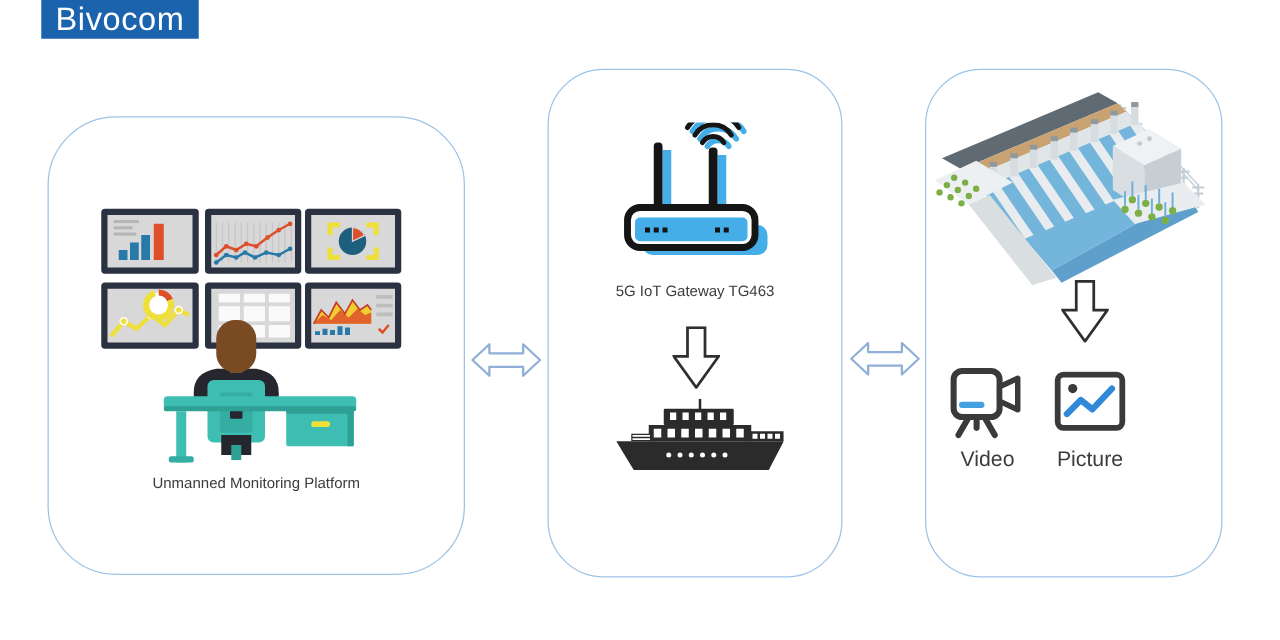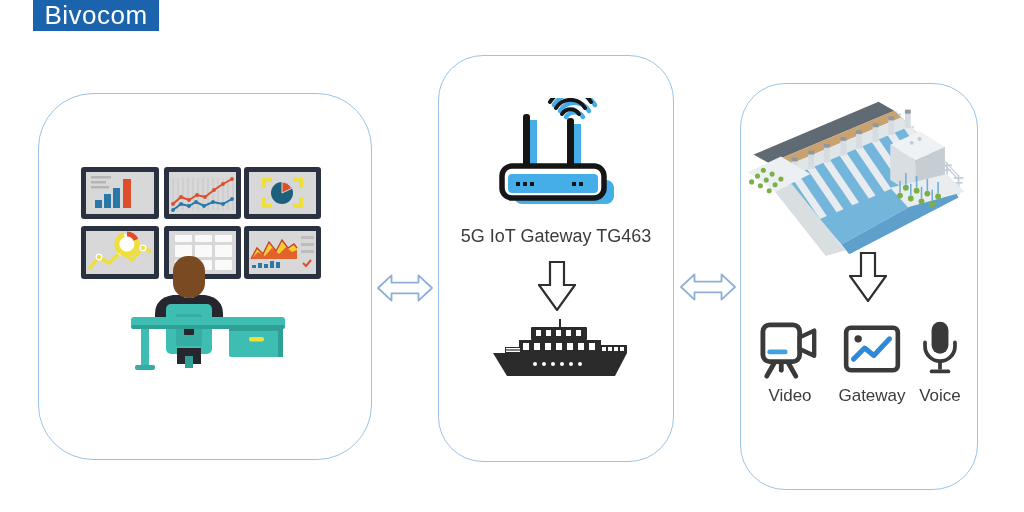--- a/index.html
+++ b/index.html
@@ -10,24 +10,24 @@
   
   .logo{
     position:absolute;left:33px;top:0;width:126px;height:31px;
     background:#1c63ae;color:#ffffff;font-size:26px;line-height:30px;
     text-align:center;letter-spacing:0.5px;font-weight:400;
   }
   
   .panel{position:absolute;background:#fff;border:1.6px solid #9cc3e6;box-sizing:border-box;}
   .panel-left{left:38px;top:93px;width:334px;height:367px;border-radius:55px;}
   .panel-mid{left:438px;top:55px;width:236px;height:407px;border-radius:45px;}
-  .panel-right{left:740px;top:55px;width:238px;height:407px;border-radius:45px;margin-top:28px;}
+  .panel-right{left:740px;top:55px;width:238px;height:407px;border-radius:45px;}
   .abs{position:absolute;}
   .panel-label{
-    position:absolute;left:0;right:0;text-align:center;font-size:18px;color:#3c3c3c;
+    position:absolute;left:0;right:0;text-align:center;font-size:12px;color:#3c3c3c;
   }
   .left-label{top:285px;}
   .gw-label{top:170px;}
   .ship-label{top:327px;}
   .media-item{position:absolute;top:233px;text-align:center;}
   .media-icon-wrap{height:64px;display:flex;align-items:center;justify-content:center;}
   .media-label{display:block;margin-top:5px;font-size:17px;color:#3c3c3c;}
   .connector{position:absolute;width:58px;height:36px;}
   .conn-1{left:376px;top:270px;}
   .conn-2{left:679px;top:269px;}
@@ -174,20 +174,21 @@
         <rect x="190" y="161" width="54" height="32" rx="2" fill="#3ebeb2"></rect>
         <rect x="190" y="161" width="54" height="6" fill="#2fa094"></rect>
         <rect x="239" y="161" width="5" height="32" fill="#2fa094"></rect>
         <rect x="210" y="173" width="15" height="4.5" rx="2" fill="#efdf3a"></rect>
         <rect x="92" y="153" width="154" height="11" rx="3" fill="#3ebeb2"></rect>
         <rect x="92" y="161" width="154" height="4" rx="2" fill="#2fa094"></rect>
         <rect x="102" y="165" width="8" height="41" fill="#3ebeb2"></rect>
         <rect x="96" y="201" width="20" height="5" rx="2" fill="#35ada2"></rect>
       </g>
     </svg>
+    <div class="panel-label left-label">Unmanned Monitoring Platform</div>
   </div>
 
   <div class="panel panel-mid">
     <svg class="abs" style="left:59px;top:42px;" width="122" height="108" viewBox="0 0 122 108">
 
       <g fill="#45ade8">
         <rect x="32" y="22" width="7" height="46"></rect>
         <rect x="76" y="26" width="7" height="42"></rect>
         <rect x="16" y="82" width="100" height="24" rx="8"></rect>
       </g>
@@ -386,34 +387,23 @@
     </div>
 
     <div class="media-item" style="left:96px;width:70px;">
       <div class="media-icon-wrap">
         <svg width="58" height="48" viewBox="0 0 62 52">
           <rect x="3" y="3" width="56" height="46" rx="5" fill="#ffffff" stroke="#3a3a3a" stroke-width="5"></rect>
           <circle cx="16" cy="15" r="4" fill="#3a3a3a"></circle>
           <polyline points="11,37 23,25 33,33 50,15" fill="none" stroke="#2f88d8" stroke-width="5.5" stroke-linecap="round" stroke-linejoin="round"></polyline>
         </svg>
       </div>
-      <span class="media-label">Gateway</span>
+      <span class="media-label">Picture</span>
     </div>
 
-    <div class="media-item" style="left:170px;width:58px;">
-      <div class="media-icon-wrap">
-        <svg width="38" height="58" viewBox="0 0 40 62">
-          <rect x="11" y="2" width="18" height="34" rx="9" fill="#3a3a3a"></rect>
-          <path d="M4,24 v4 a16,16 0 0 0 32,0 v-4" fill="none" stroke="#3a3a3a" stroke-width="4" stroke-linecap="round"></path>
-          <line x1="20" y1="44" x2="20" y2="53" stroke="#3a3a3a" stroke-width="4"></line>
-          <line x1="11" y1="55" x2="29" y2="55" stroke="#3a3a3a" stroke-width="4" stroke-linecap="round"></line>
-        </svg>
-      </div>
-      <span class="media-label">Voice</span>
-    </div>
   </div>
 
   <svg class="connector conn-1" viewBox="0 0 64 40">
     <polygon points="2,20 17,6 17,14 47,14 47,6 62,20 47,34 47,26 17,26 17,34" fill="#feffff" stroke="#8fafd8" stroke-width="2" stroke-linejoin="round"></polygon>
   </svg>
   <svg class="connector conn-2" viewBox="0 0 64 40">
     <polygon points="2,20 17,6 17,14 47,14 47,6 62,20 47,34 47,26 17,26 17,34" fill="#feffff" stroke="#8fafd8" stroke-width="2" stroke-linejoin="round"></polygon>
   </svg>
 
 </div>

